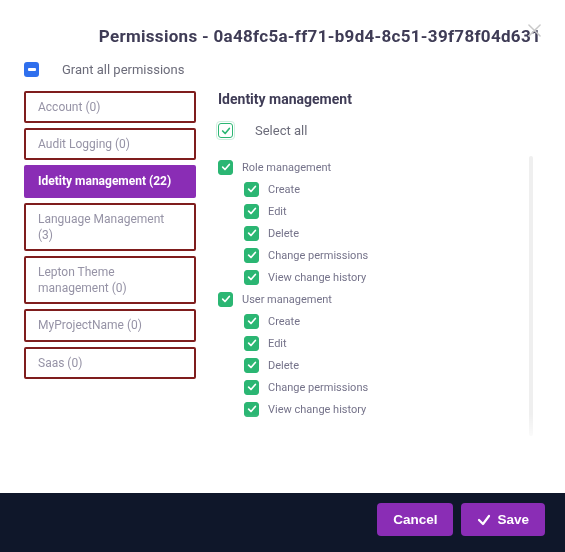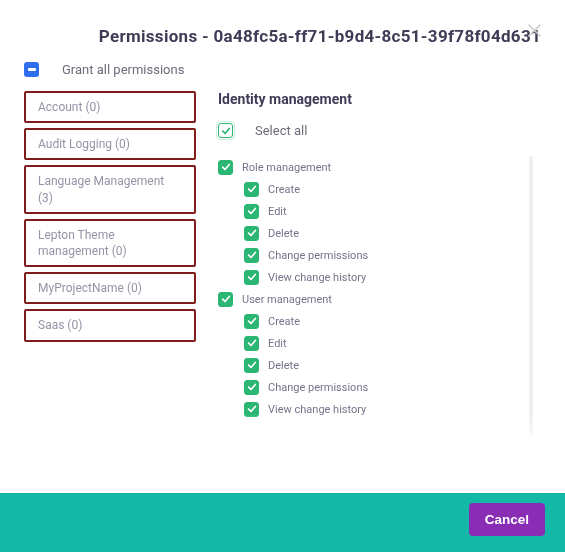--- a/index.html
+++ b/index.html
@@ -167,21 +167,21 @@
     width: 8px; height: 2.5px; background: #fff; border-radius: 1px;
   }
 
   .modal-footer {
     position: absolute;
     left: 0; right: 0; bottom: 0;
     padding: 10px 20px 16px 20px;
     display: flex;
     justify-content: flex-end;
     gap: 8px;
-    background: #14b8a6;
+    background: #0f172a;
   }
   .btn {
     border: none;
     border-radius: 4px;
     padding: 9px 16px;
     font-size: 13.5px;
     font-weight: 600;
     cursor: pointer;
     color: #fff;
     display: inline-flex;
@@ -212,20 +212,21 @@
       <span class="grant-chk">
           <span class="bar"></span>
         </span>
       <span>Grant all permissions</span>
     </div>
 
     <div class="tabs-wrap">
       <div class="tabs-col" id="tabs-col">
           <div class="tab-item"><span>Account (0)</span></div>
           <div class="tab-item"><span>Audit Logging (0)</span></div>
+          <div class="tab-item active"><span>Idetity management (22)</span></div>
           <div class="tab-item"><span>Language Management (3)</span></div>
           <div class="tab-item"><span>Lepton Theme management (0)</span></div>
           <div class="tab-item"><span>MyProjectName (0)</span></div>
           <div class="tab-item"><span>Saas (0)</span></div>
         </div>
 
       <div class="content-col">
         <div class="content-title">Identity management</div>
 
         <div class="select-all-row">
@@ -342,15 +343,21 @@
 
       </div>
     </div>
 
   </div>
 
   <div class="modal-footer">
     <button class="btn btn-cancel">
       <span>Cancel</span>
     </button>
+    <button class="btn btn-save">
+      <svg viewBox="0 0 14 14">
+          <path d="M2 7 L6 11 L12 3" stroke="#fff" stroke-width="2.2" fill="none" stroke-linecap="round" stroke-linejoin="round"></path>
+        </svg>
+      <span>Save</span>
+    </button>
   </div>
 
 </div>
 
 </body></html>

